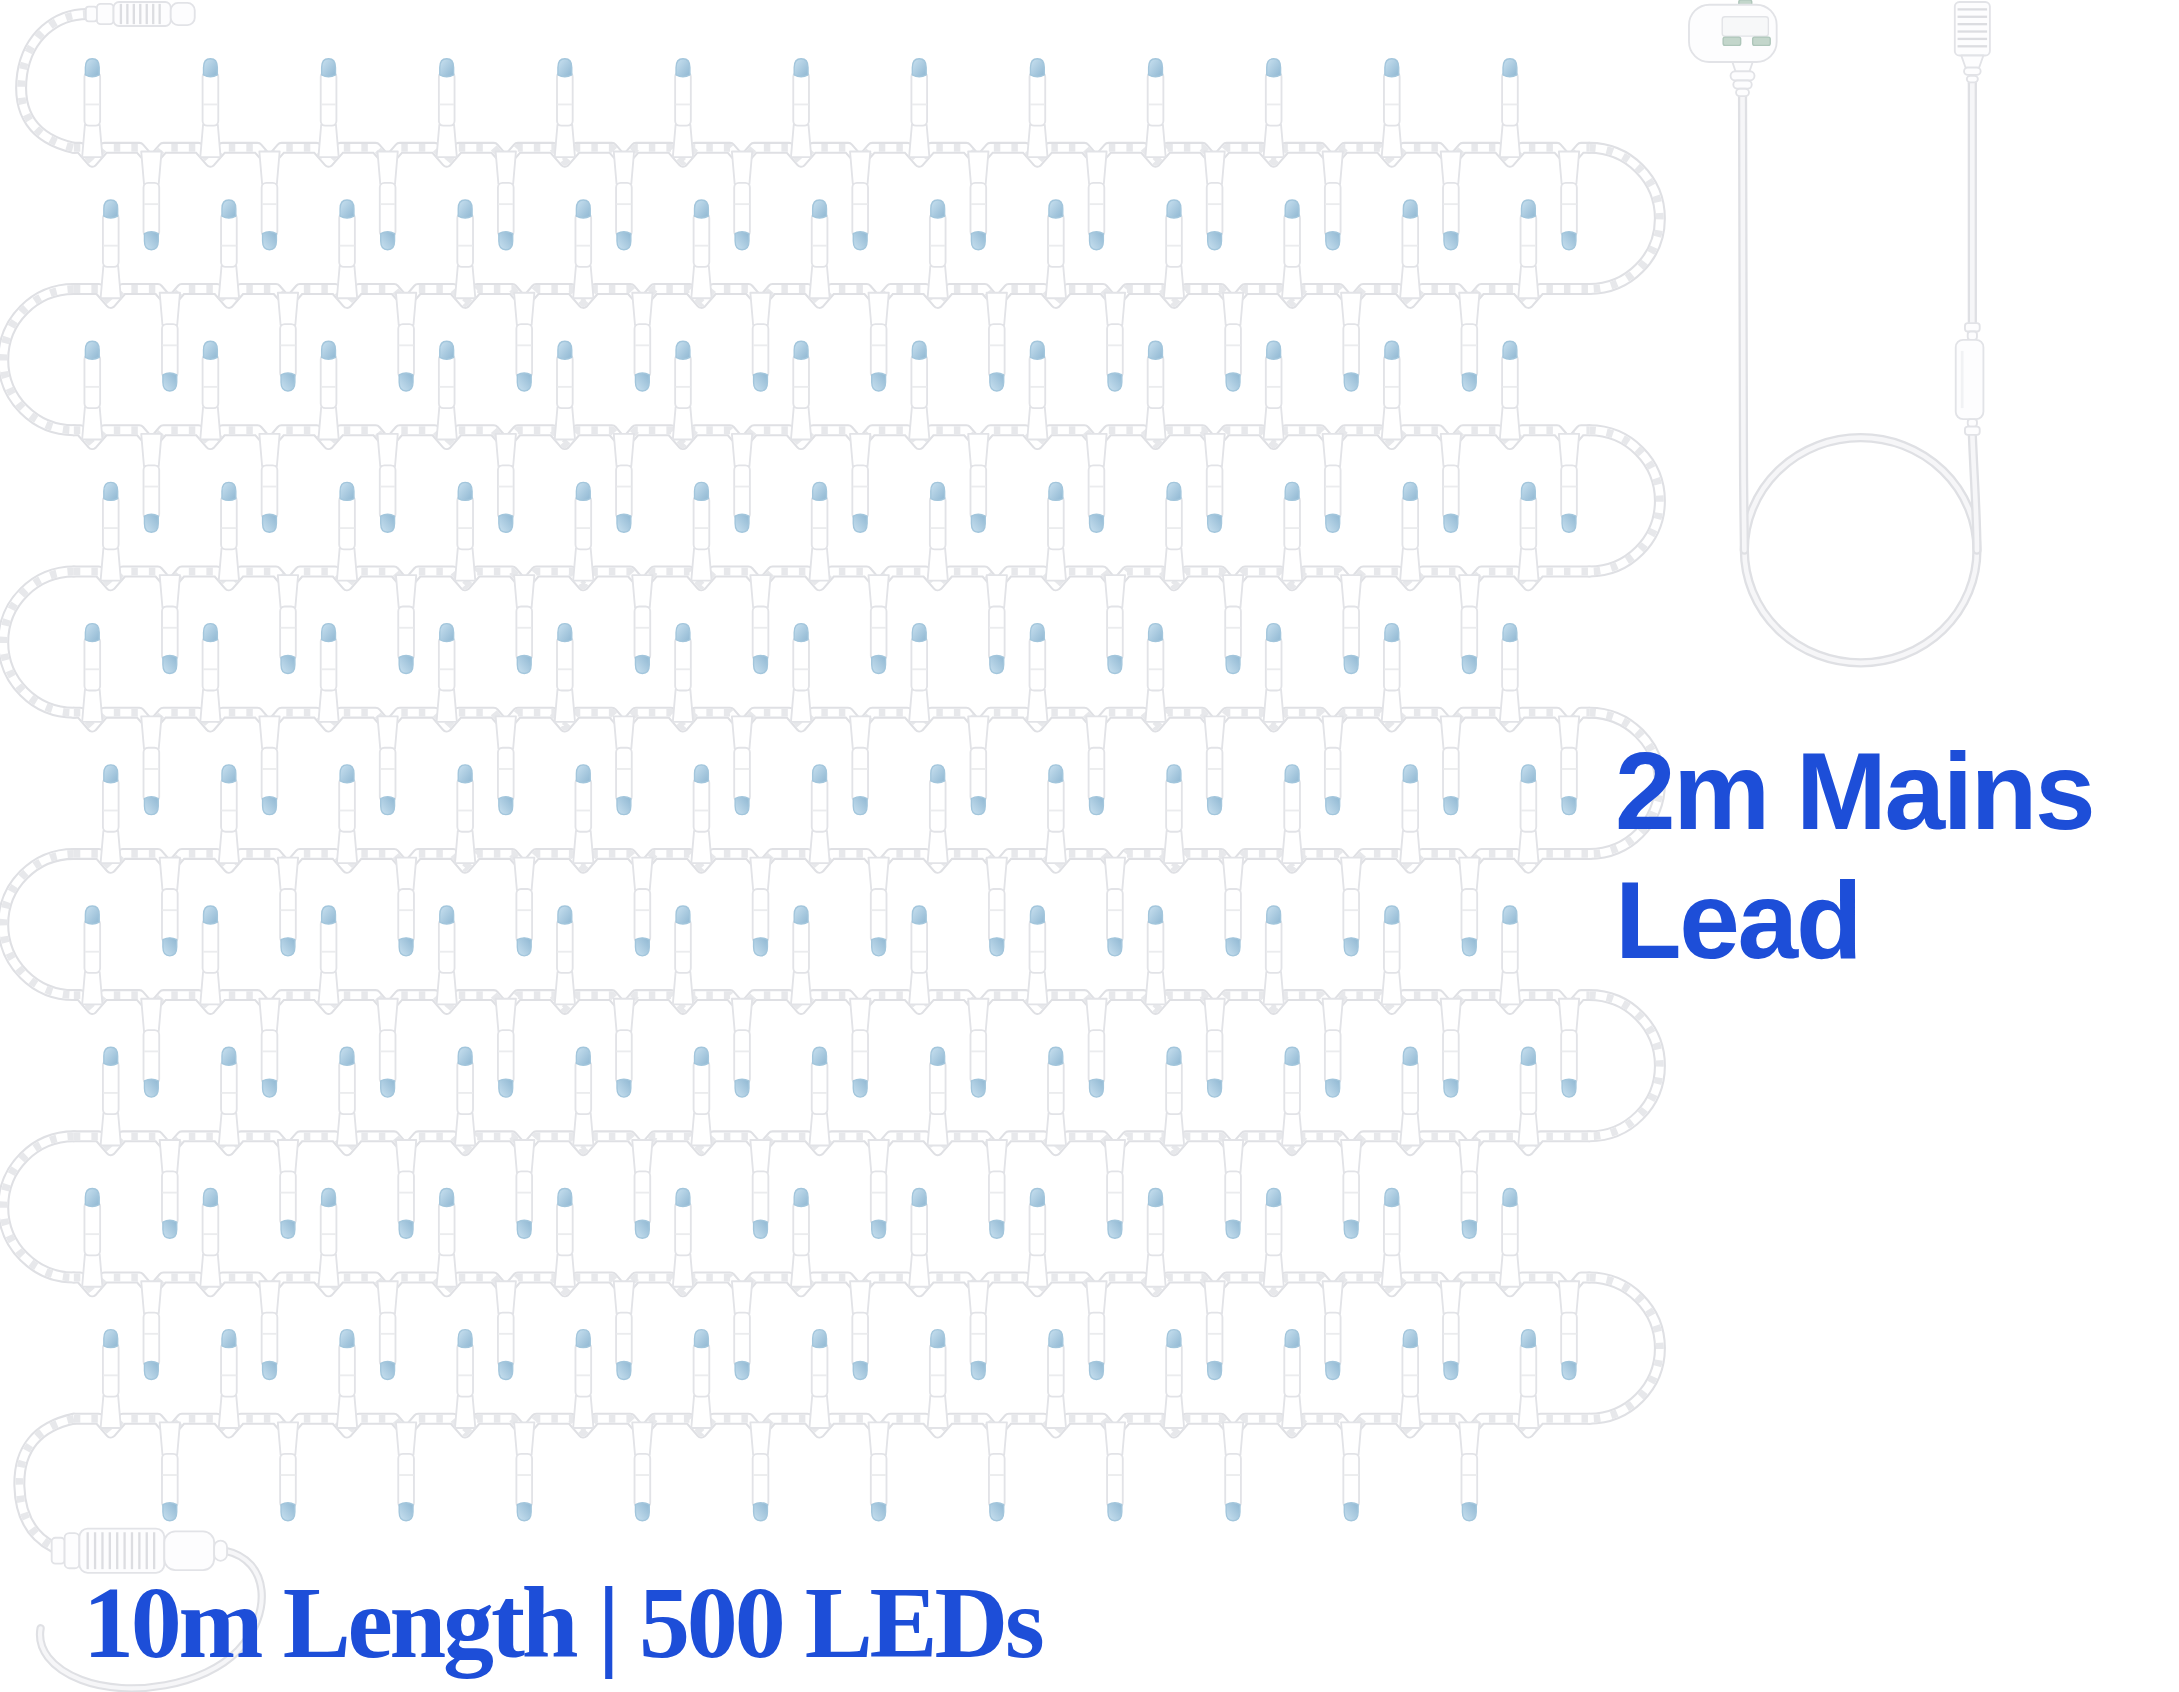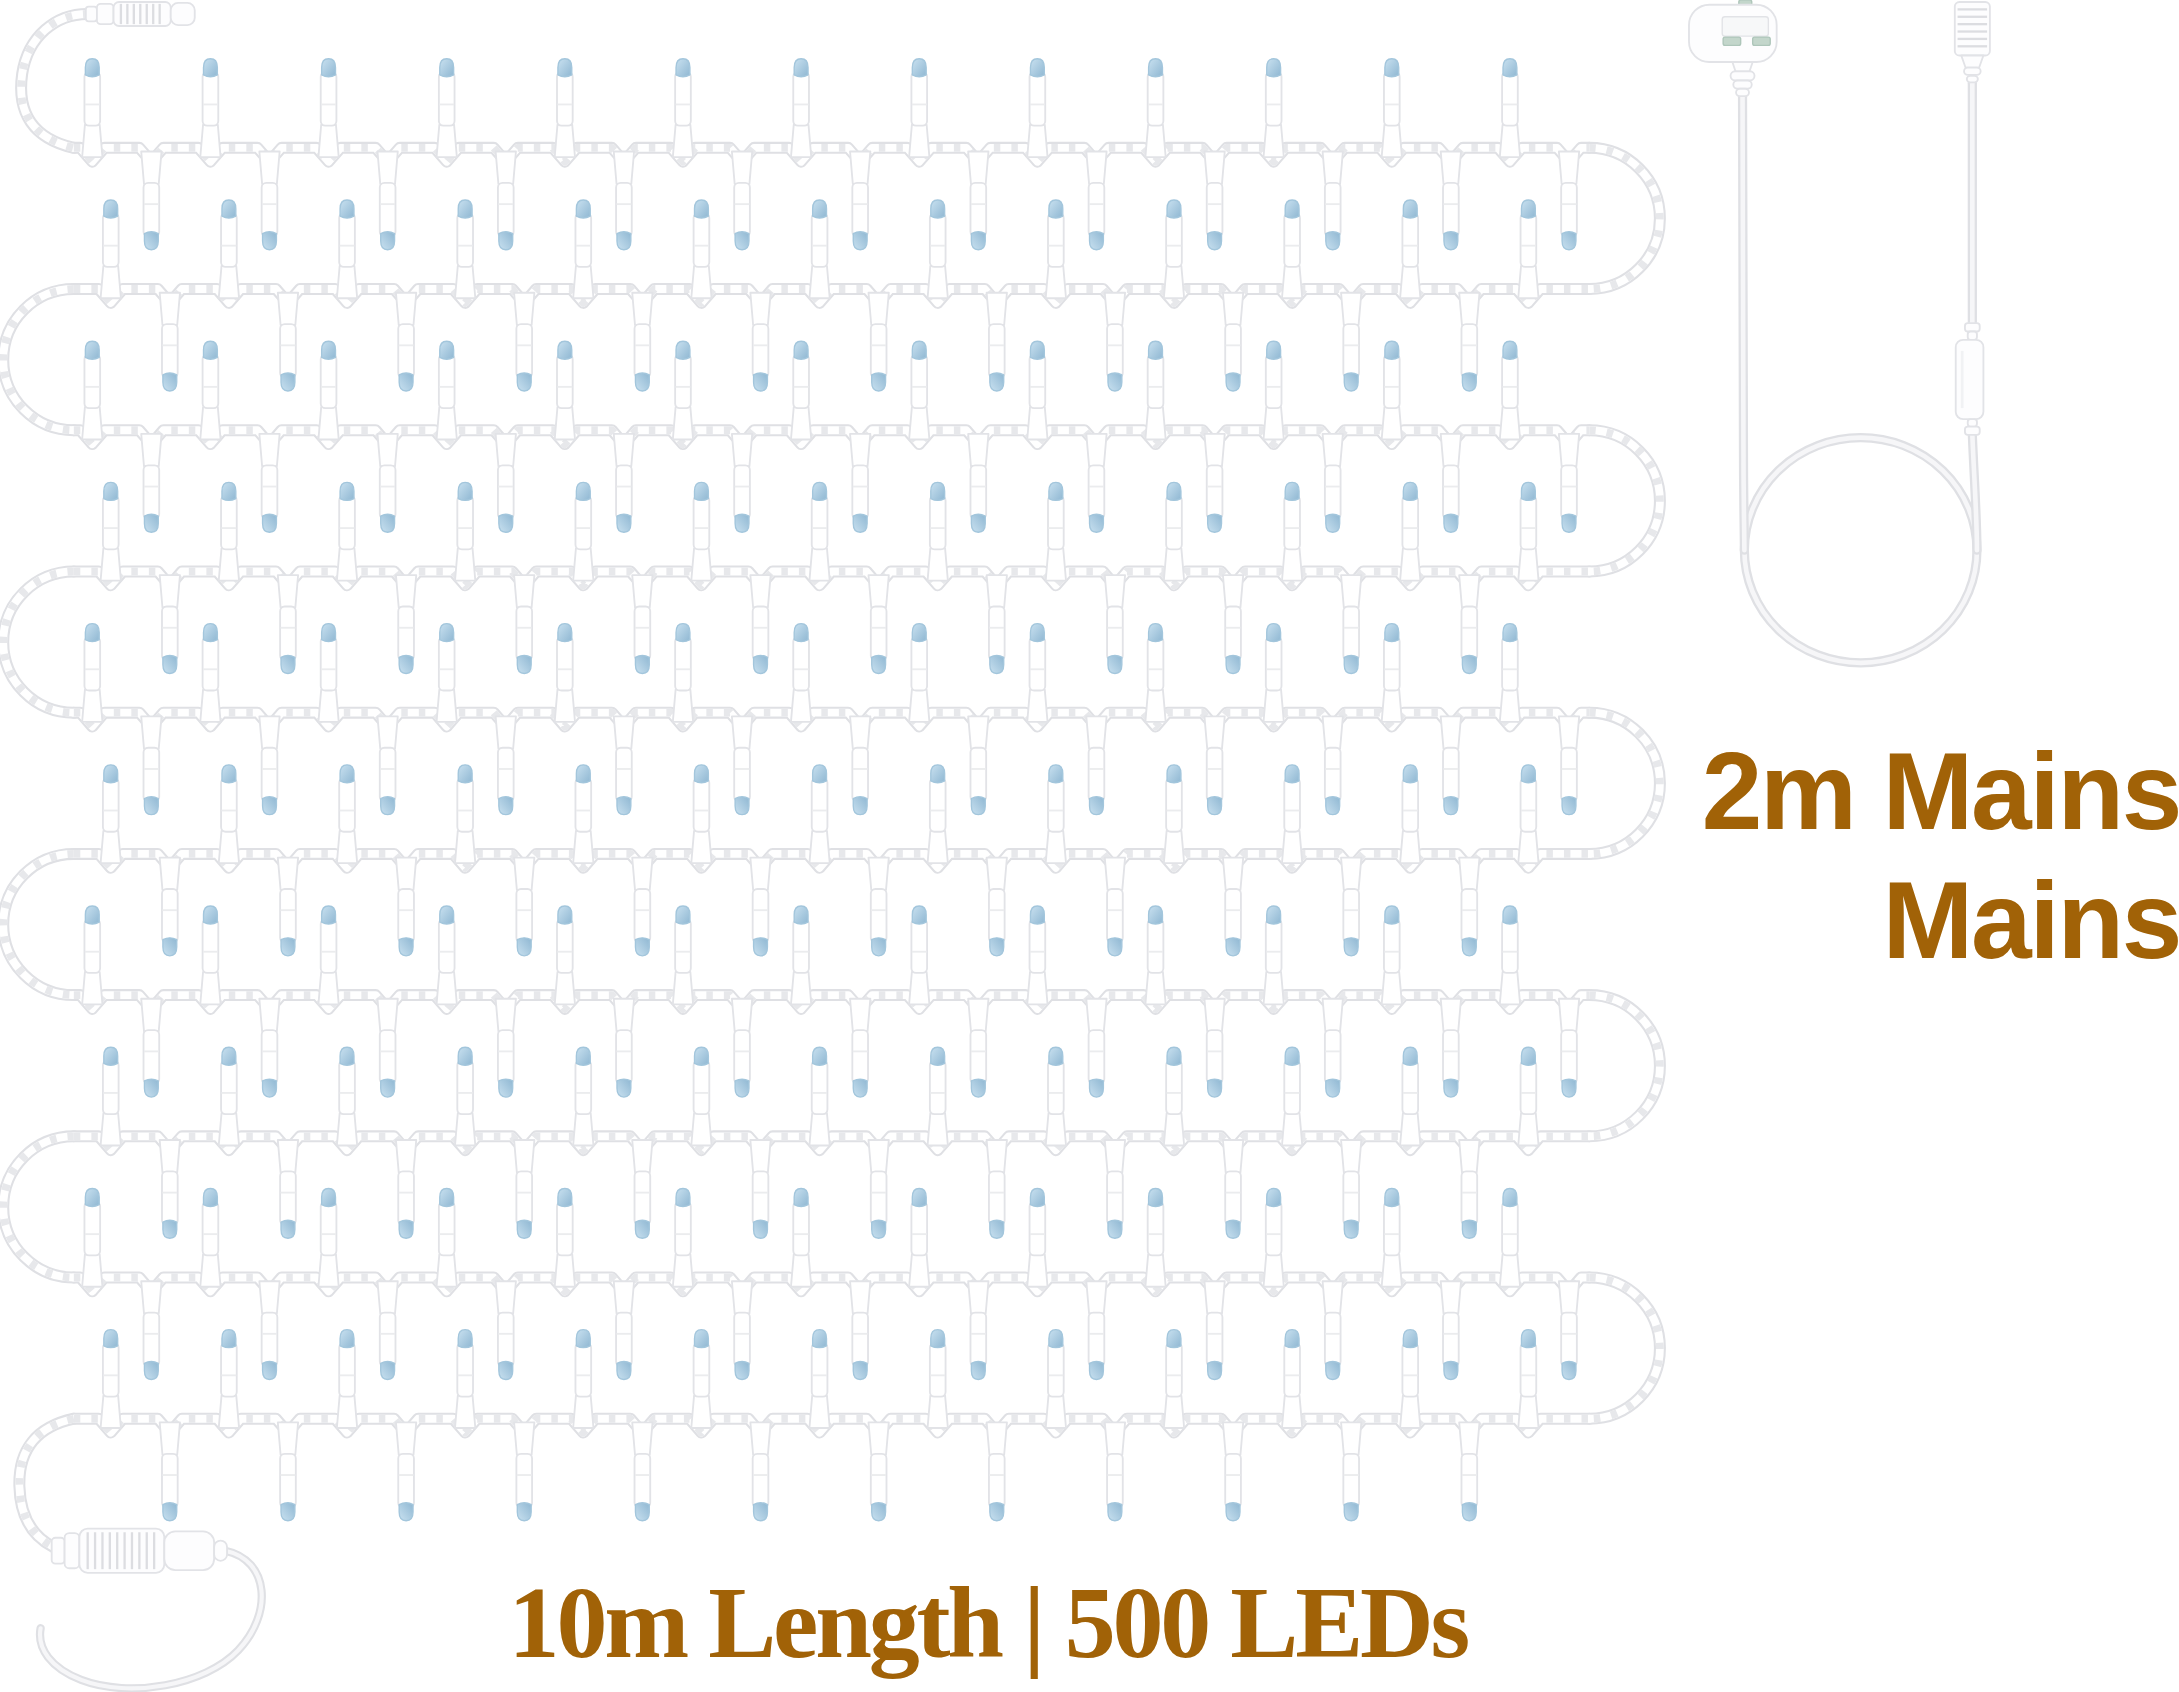--- a/index.html
+++ b/index.html
@@ -1,19 +1,19 @@
 <!DOCTYPE html>
 <html style="font-size:14.8px"><head>
 <meta charset="utf-8">
 <style>
   html,body{margin:0;padding:0;background:#ffffff;}
   #stage{position:relative;width:2180px;height:1693px;background:#ffffff;overflow:hidden;
          font-family:"Liberation Sans", sans-serif;}
   #art{position:absolute;left:0;top:0;}
-  .label{position:absolute;color:#a16207;font-weight:bold;text-align:right;
+  .label{position:absolute;color:#1d4ed8;font-weight:bold;text-align:left;
          font-family:"Liberation Sans", sans-serif;}
   #mains-label{left:1615px;top:727px;width:565px;font-size:109px;line-height:129px;letter-spacing:-2.3px;}
   #bottom-label{left:83px;top:1567px;width:1384px;font-size:102px;line-height:111px;letter-spacing:-3.2px;white-space:nowrap;font-family:Liberation Serif, serif;}
 </style>
 </head>
 <body>
 
 <div id="stage">
   <svg id="art" width="2180" height="1693" viewBox="0 0 2362 1834" xmlns="http://www.w3.org/2000/svg">
       <defs>
@@ -1689,18 +1689,18 @@
           <rect x="2119" y="368" width="30" height="86" rx="8" fill="#fdfdfe" stroke="#e2e3e7" stroke-width="2"></rect>
           <path d="M2126,380 L2126,442" stroke="#f1f2f4" stroke-width="3"></path>
           <rect x="2132" y="454" width="10" height="8" rx="3" fill="#fdfdfe" stroke="#e2e3e7" stroke-width="2"></rect>
           <rect x="2129" y="462" width="16" height="9" rx="3" fill="#fdfdfe" stroke="#e2e3e7" stroke-width="2"></rect>
         </g>
       </g>
     </svg>
 
   <div id="mains-label" class="label">
     <div>2m Mains</div>
-    <div>Mains</div>
+    <div>Lead</div>
   </div>
 
   <div id="bottom-label" class="label">10m Length | 500 LEDs</div>
 </div>
 
 
 </body></html>

